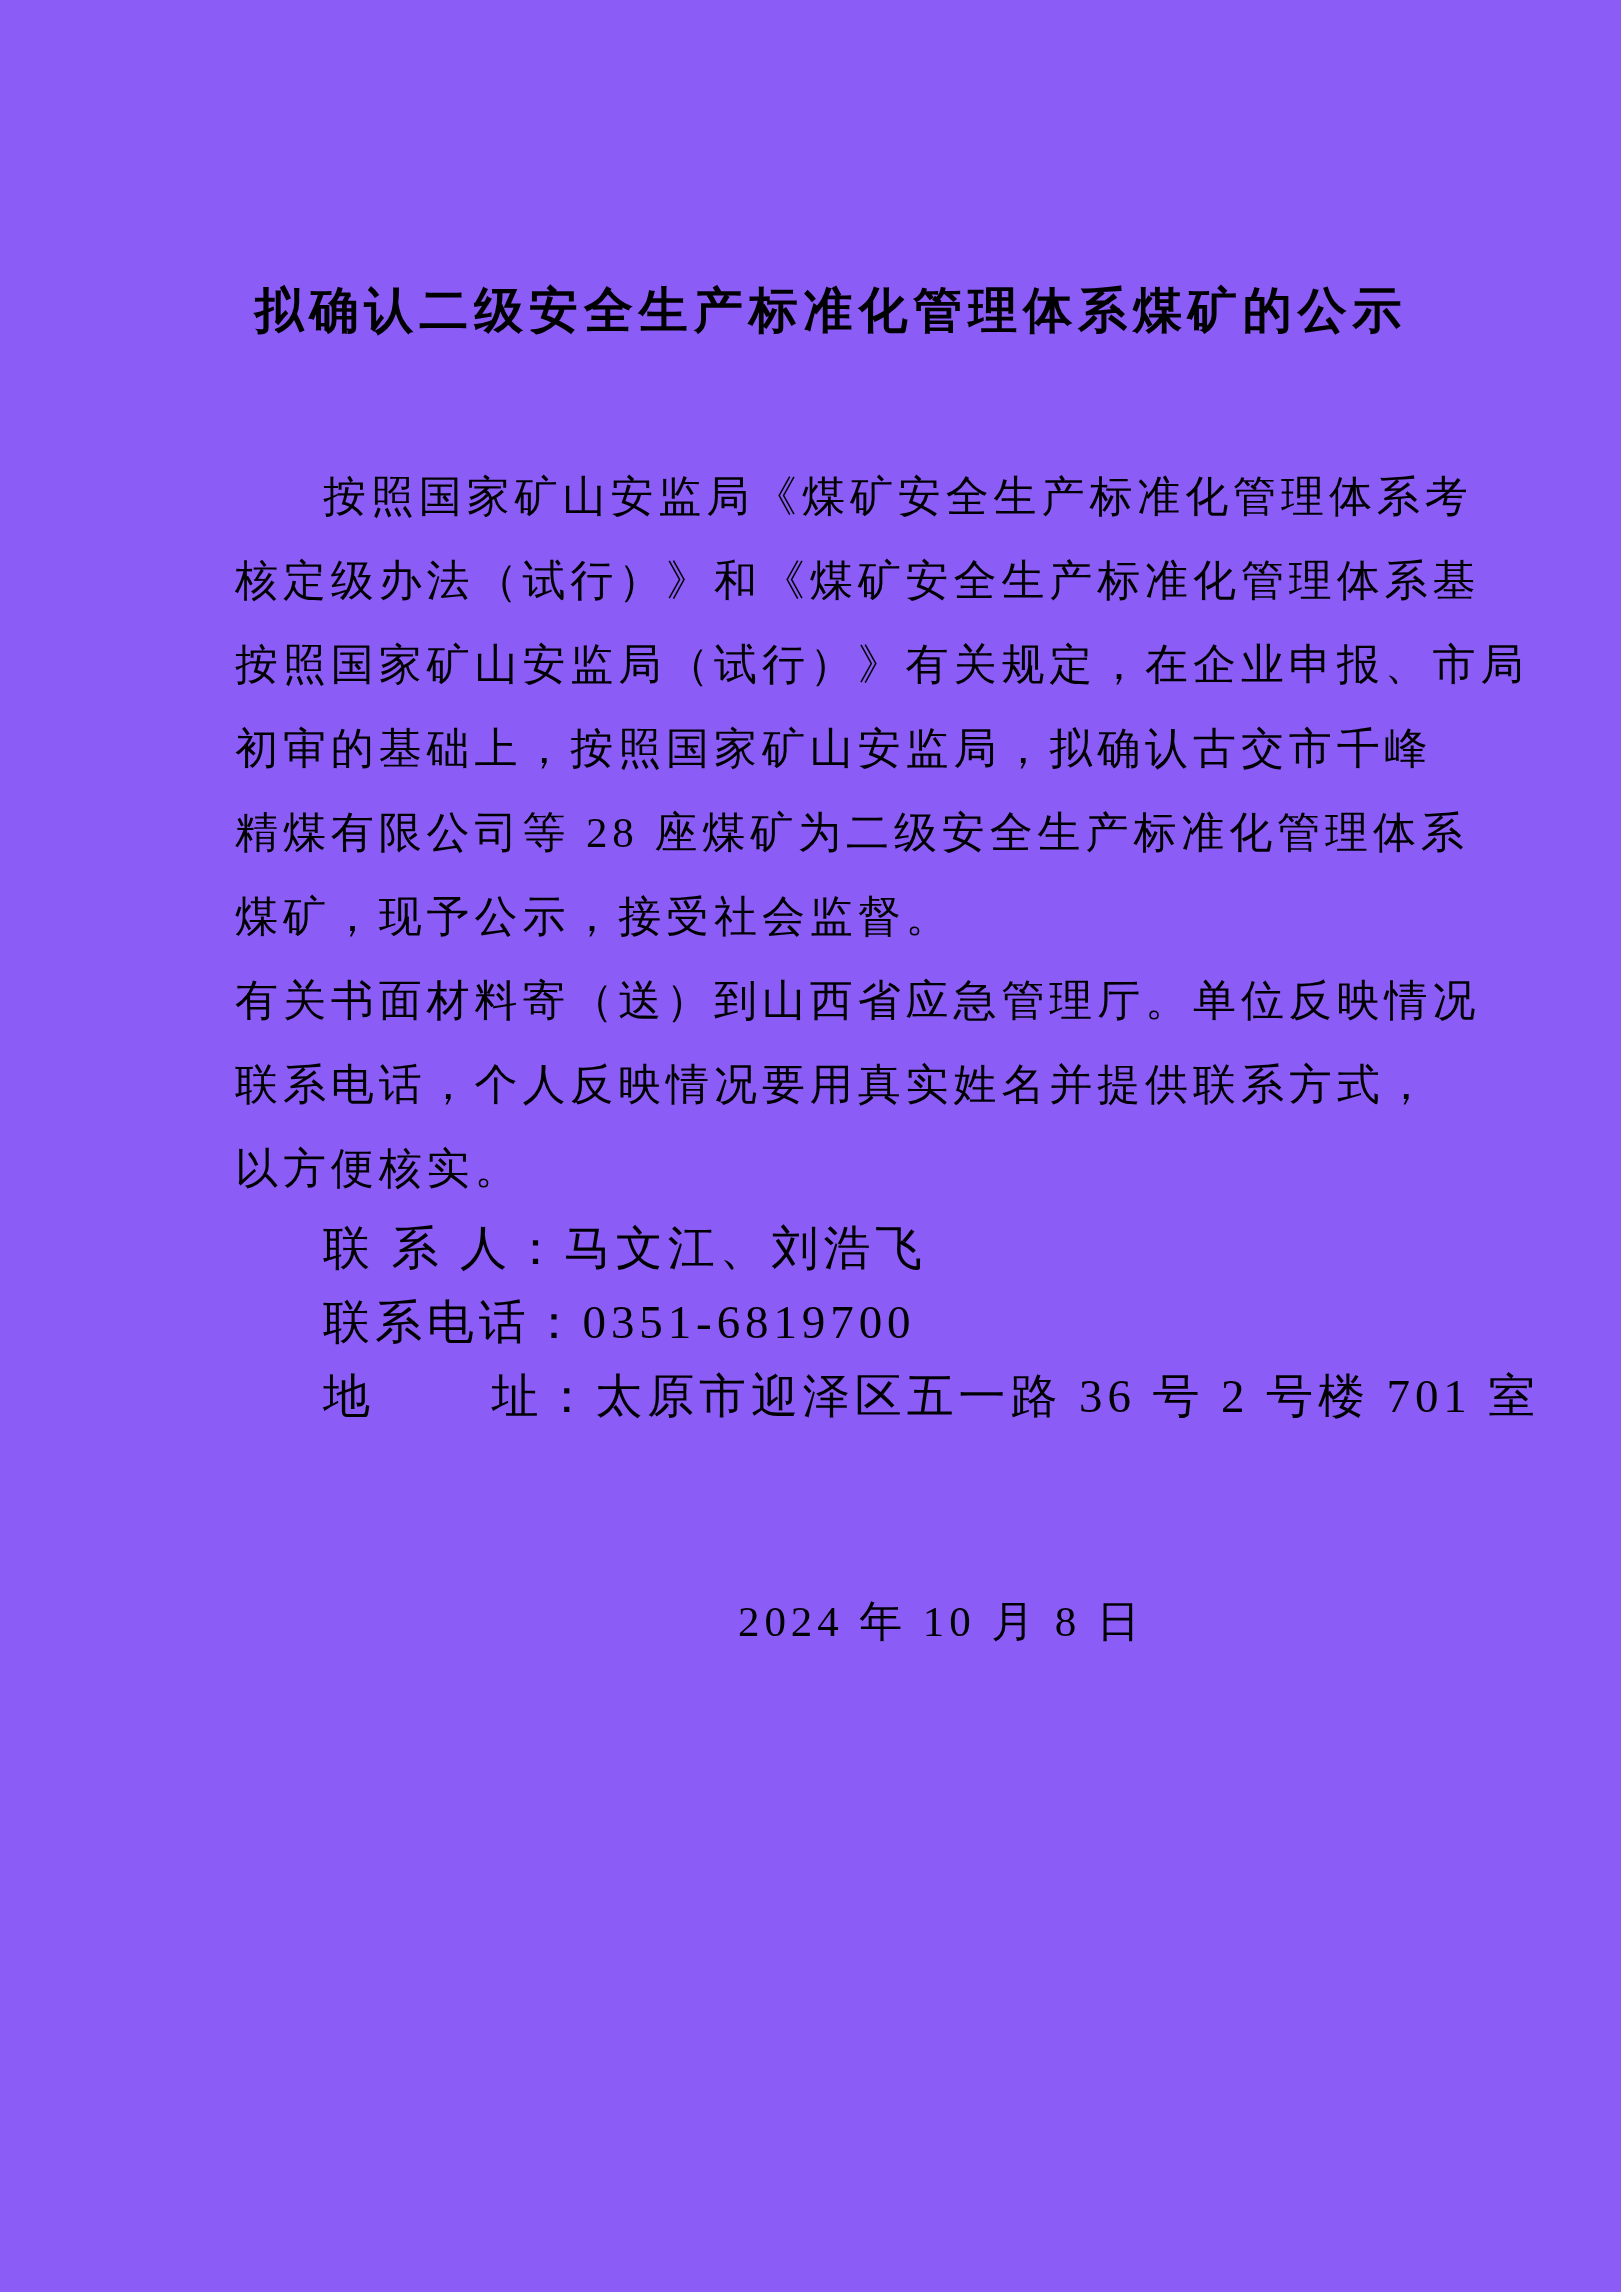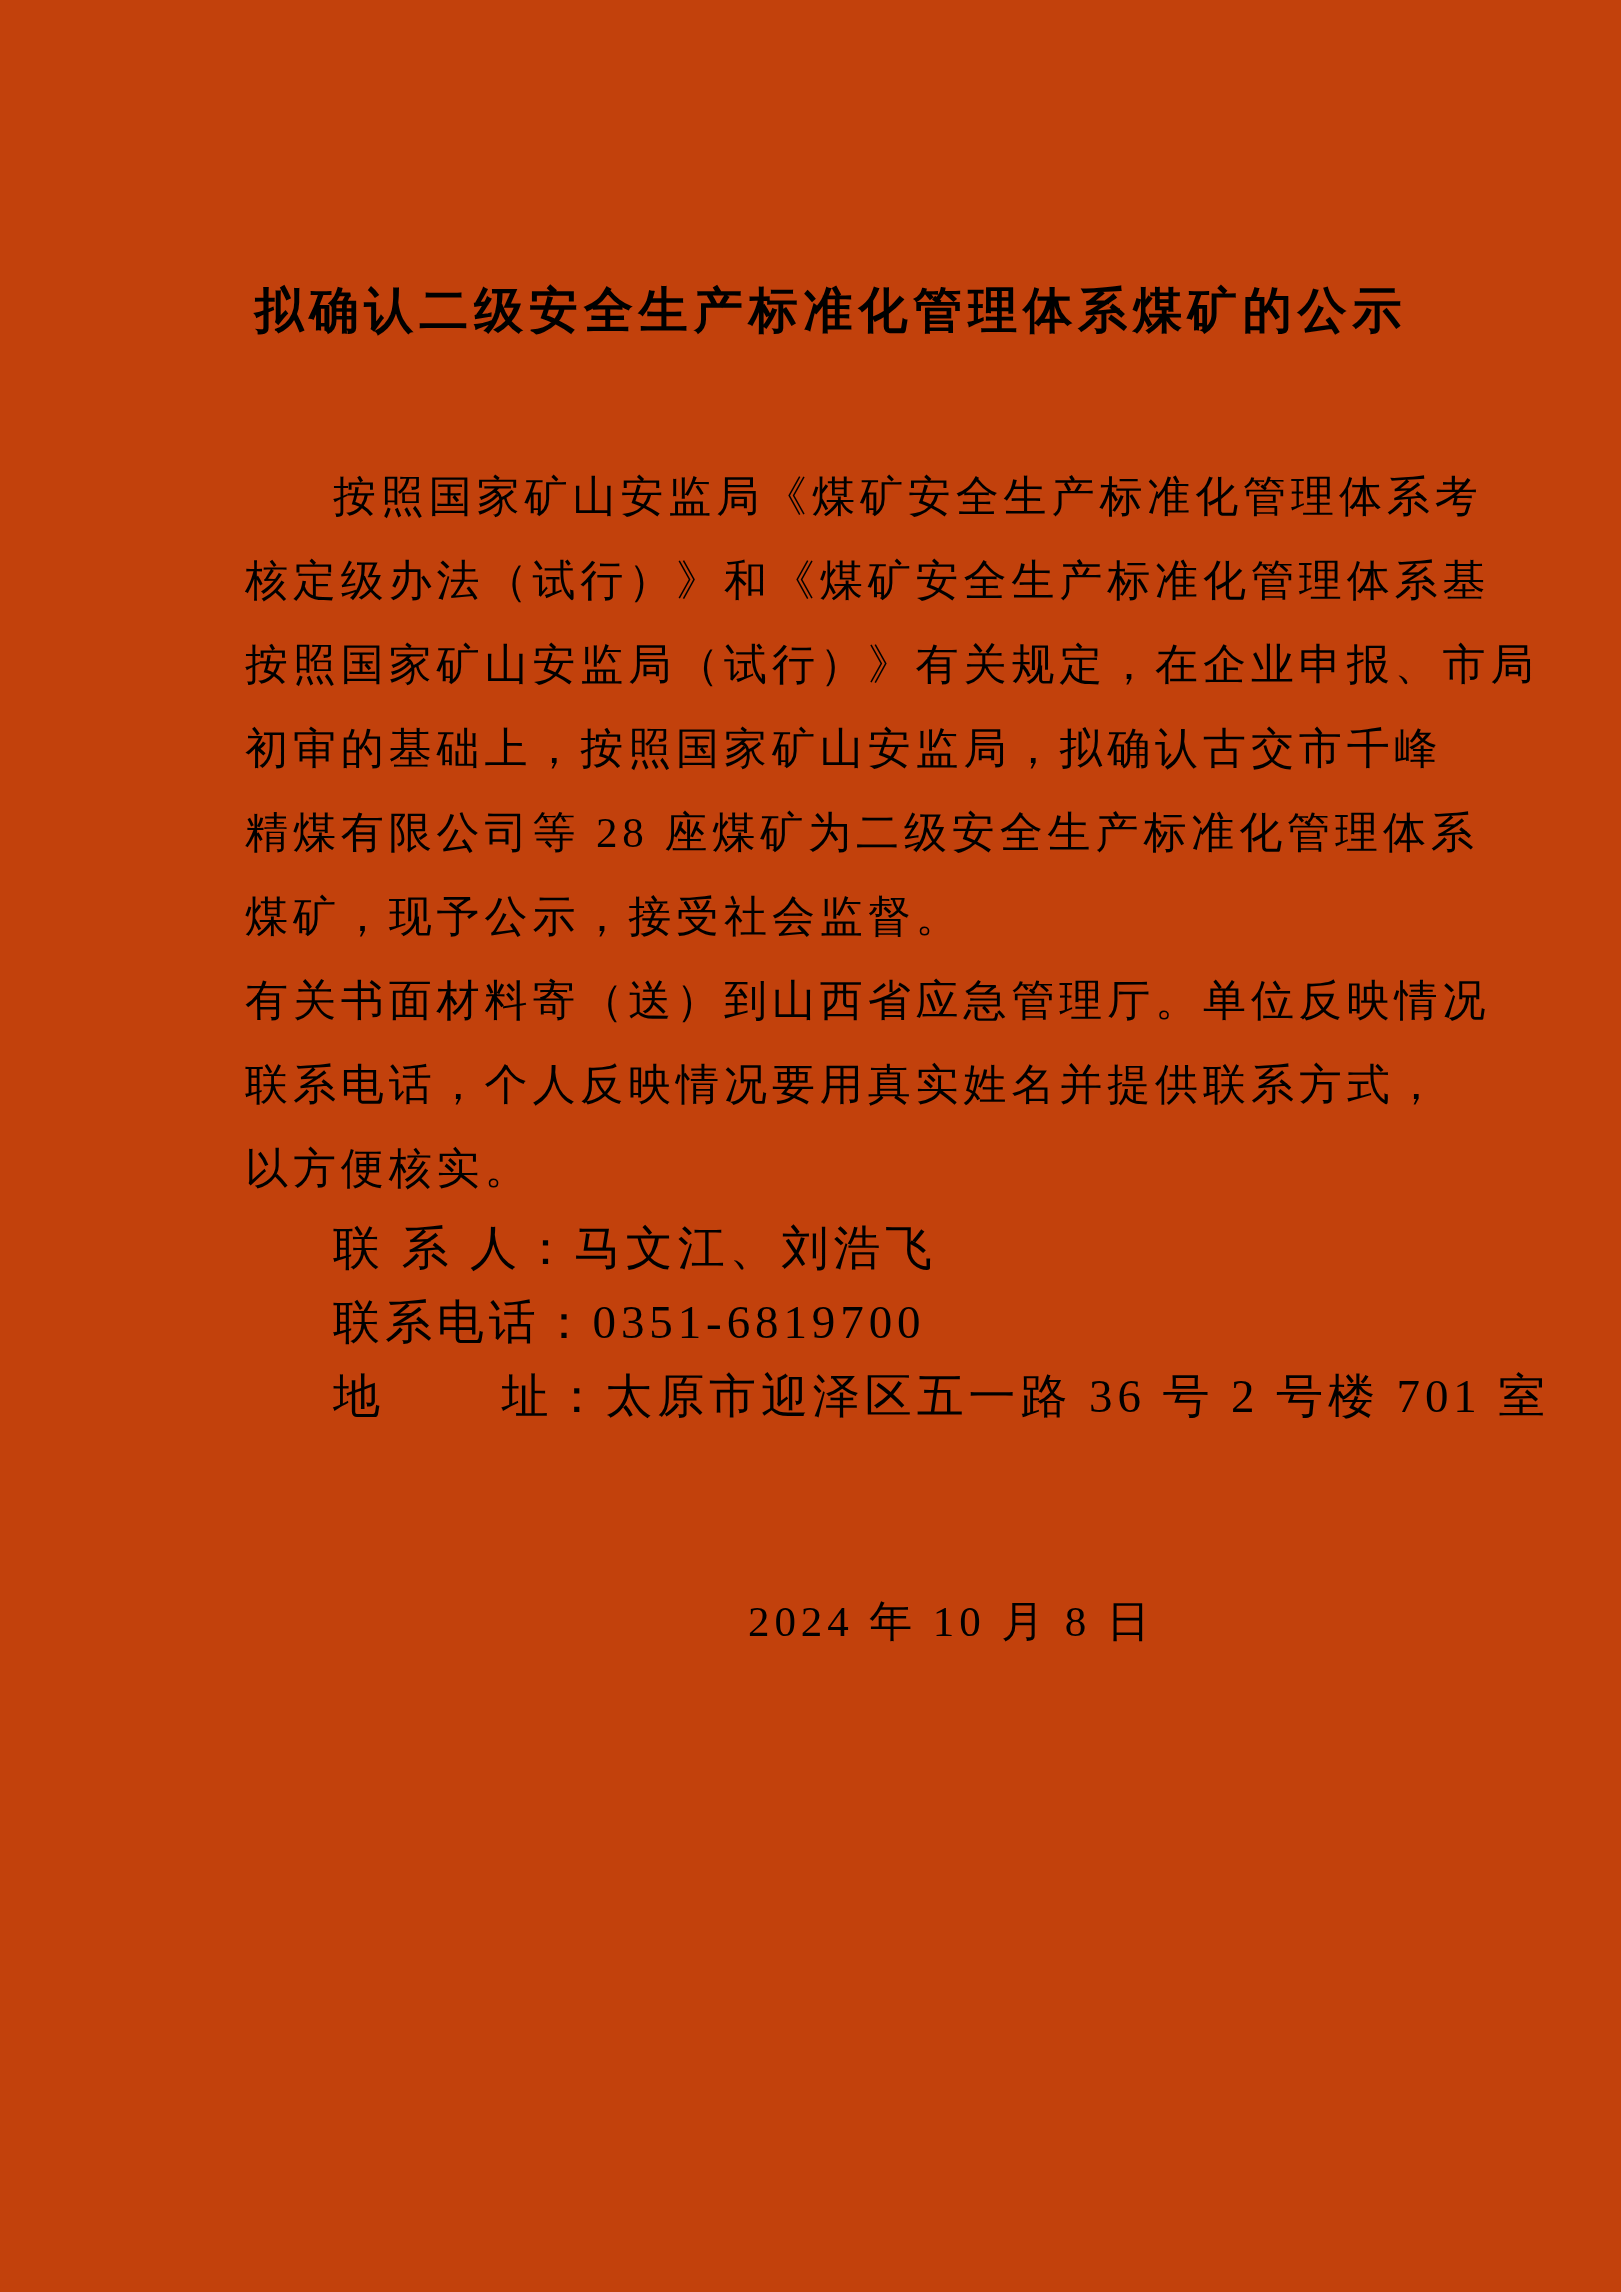--- a/index.html
+++ b/index.html
@@ -1,40 +1,40 @@
 <!DOCTYPE html>
 <html><head>
 <meta charset="utf-8">
 <style>
   * { margin: 0; padding: 0; box-sizing: border-box; }
   html, body { background: #ffffff; }
   .page {
     position: relative;
     width: 1621px;
     height: 2293px;
-    background: #c2410c;
+    background: #8b5cf6;
     color: #000000;
     font-family: "Liberation Serif", "DejaVu Serif", serif;
     overflow: hidden;
   }
   .doc-title {
     position: absolute;
     left: 245px;
     top: 280px;
     width: 1172px;
     text-align: center;
     font-size: 49px;
     font-weight: 700;
     letter-spacing: 5.9px;
     white-space: pre;
     line-height: 61px;
   }
   .doc-body {
     position: absolute;
-    left: 245px;
+    left: 235px;
     top: 455px;
     width: 1172px;
   }
   .line {
     height: 84px;
     line-height: 84px;
     font-size: 43px;
     letter-spacing: 4.9px;
     white-space: pre;
   }

